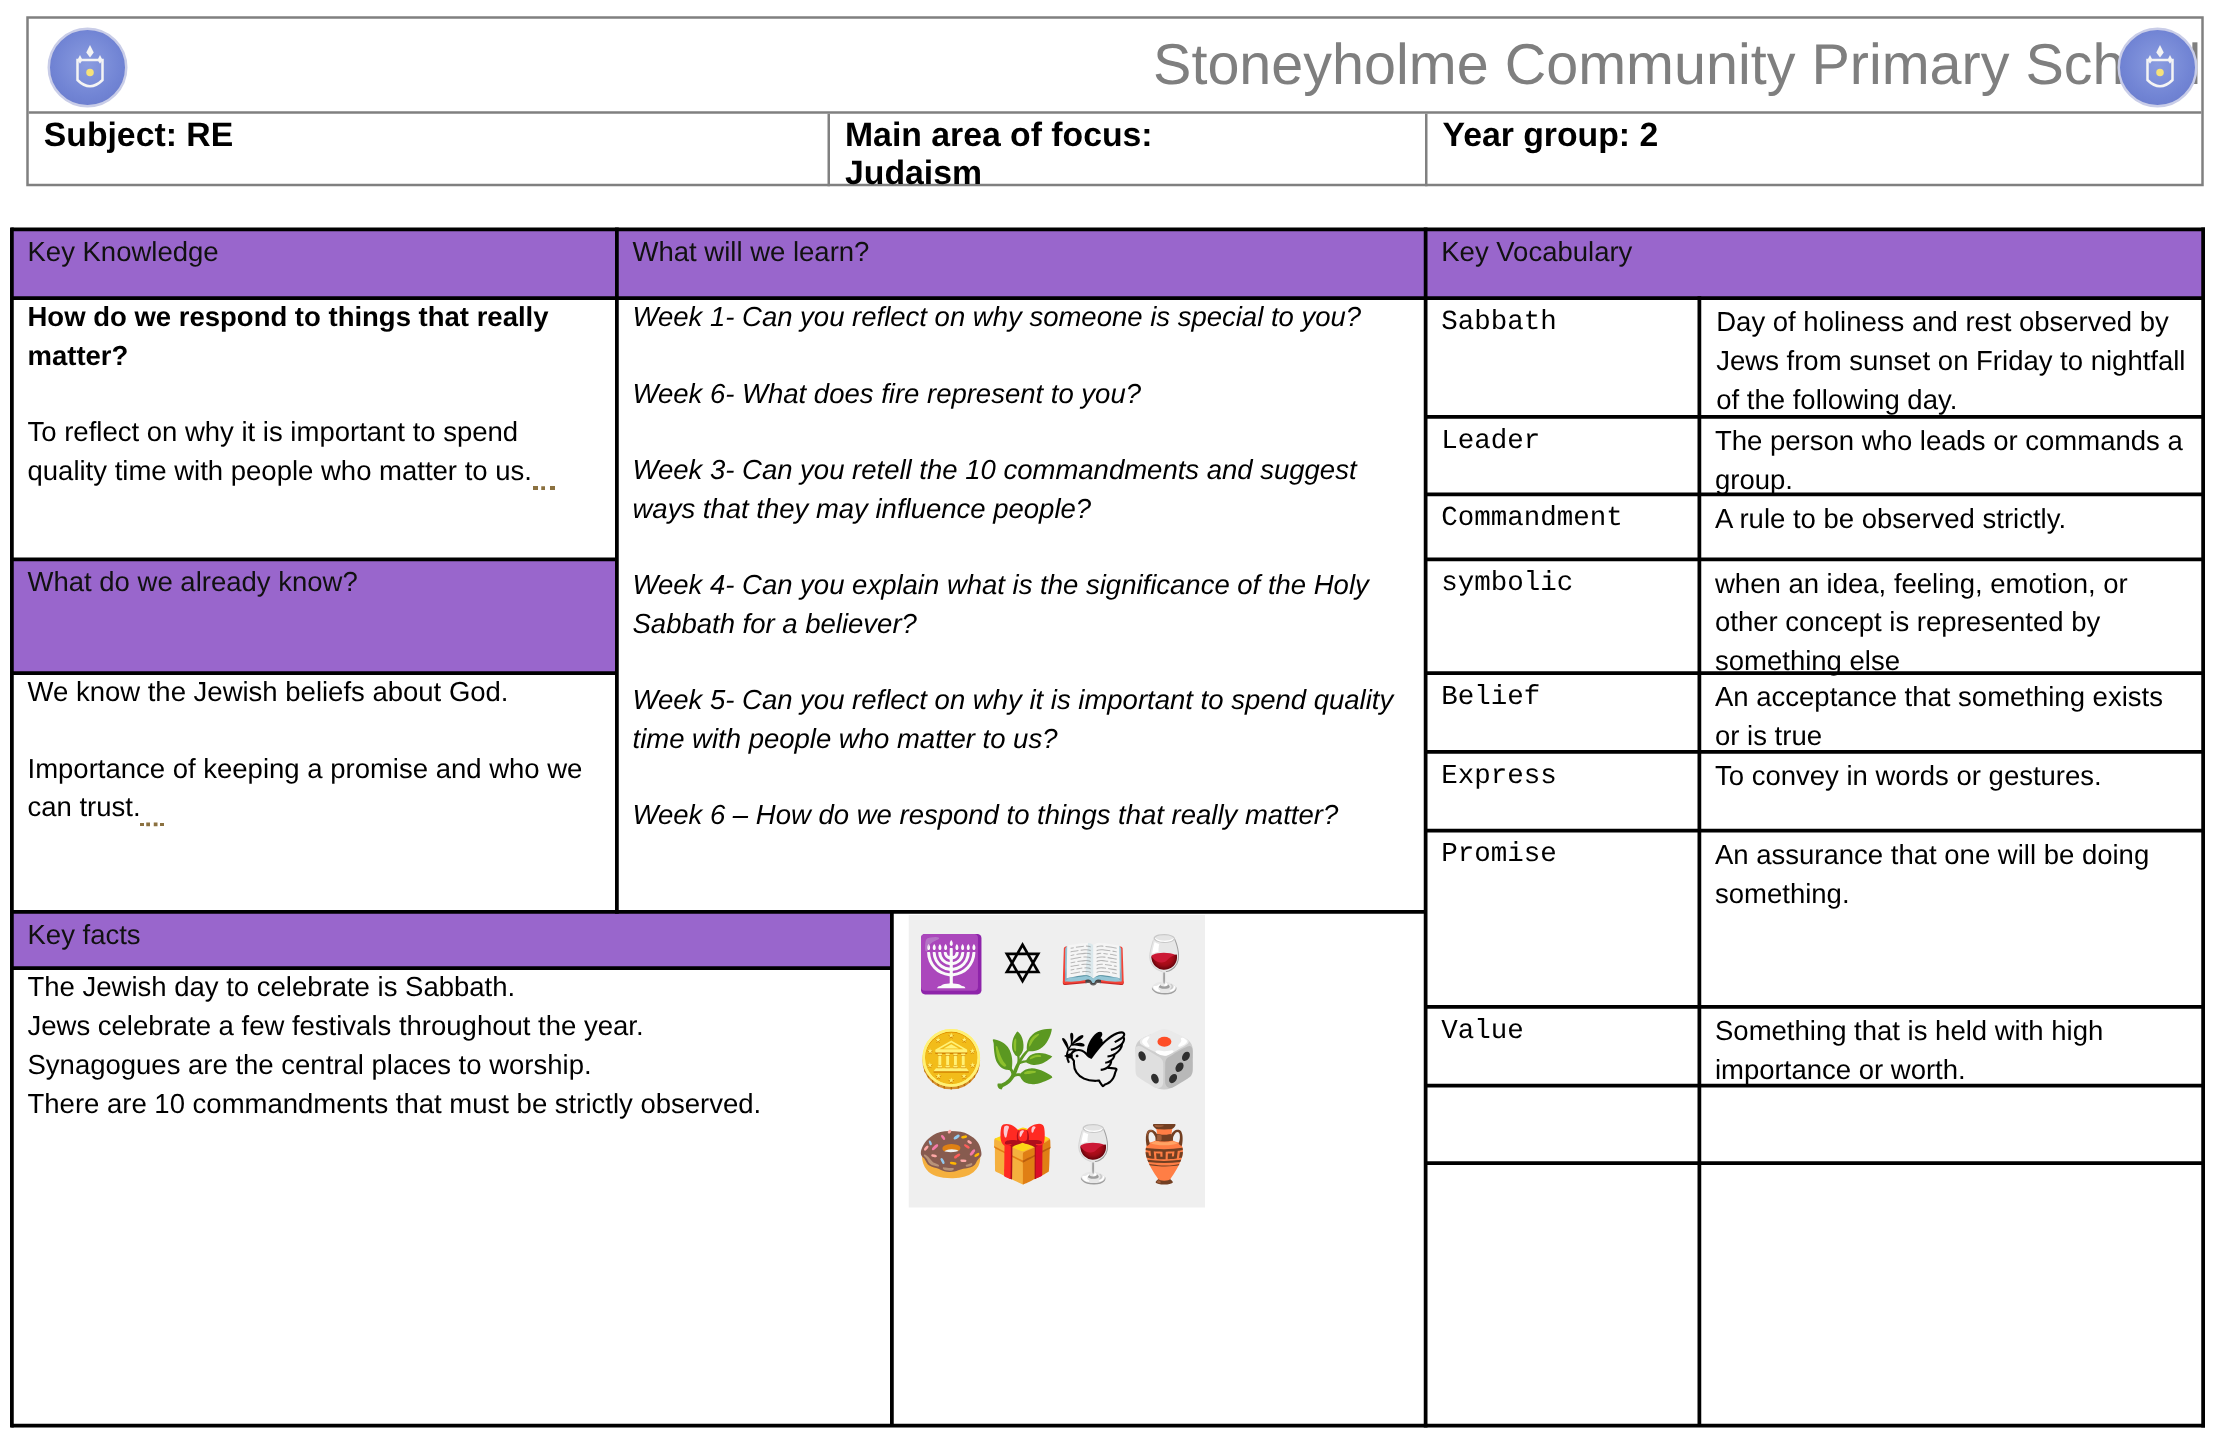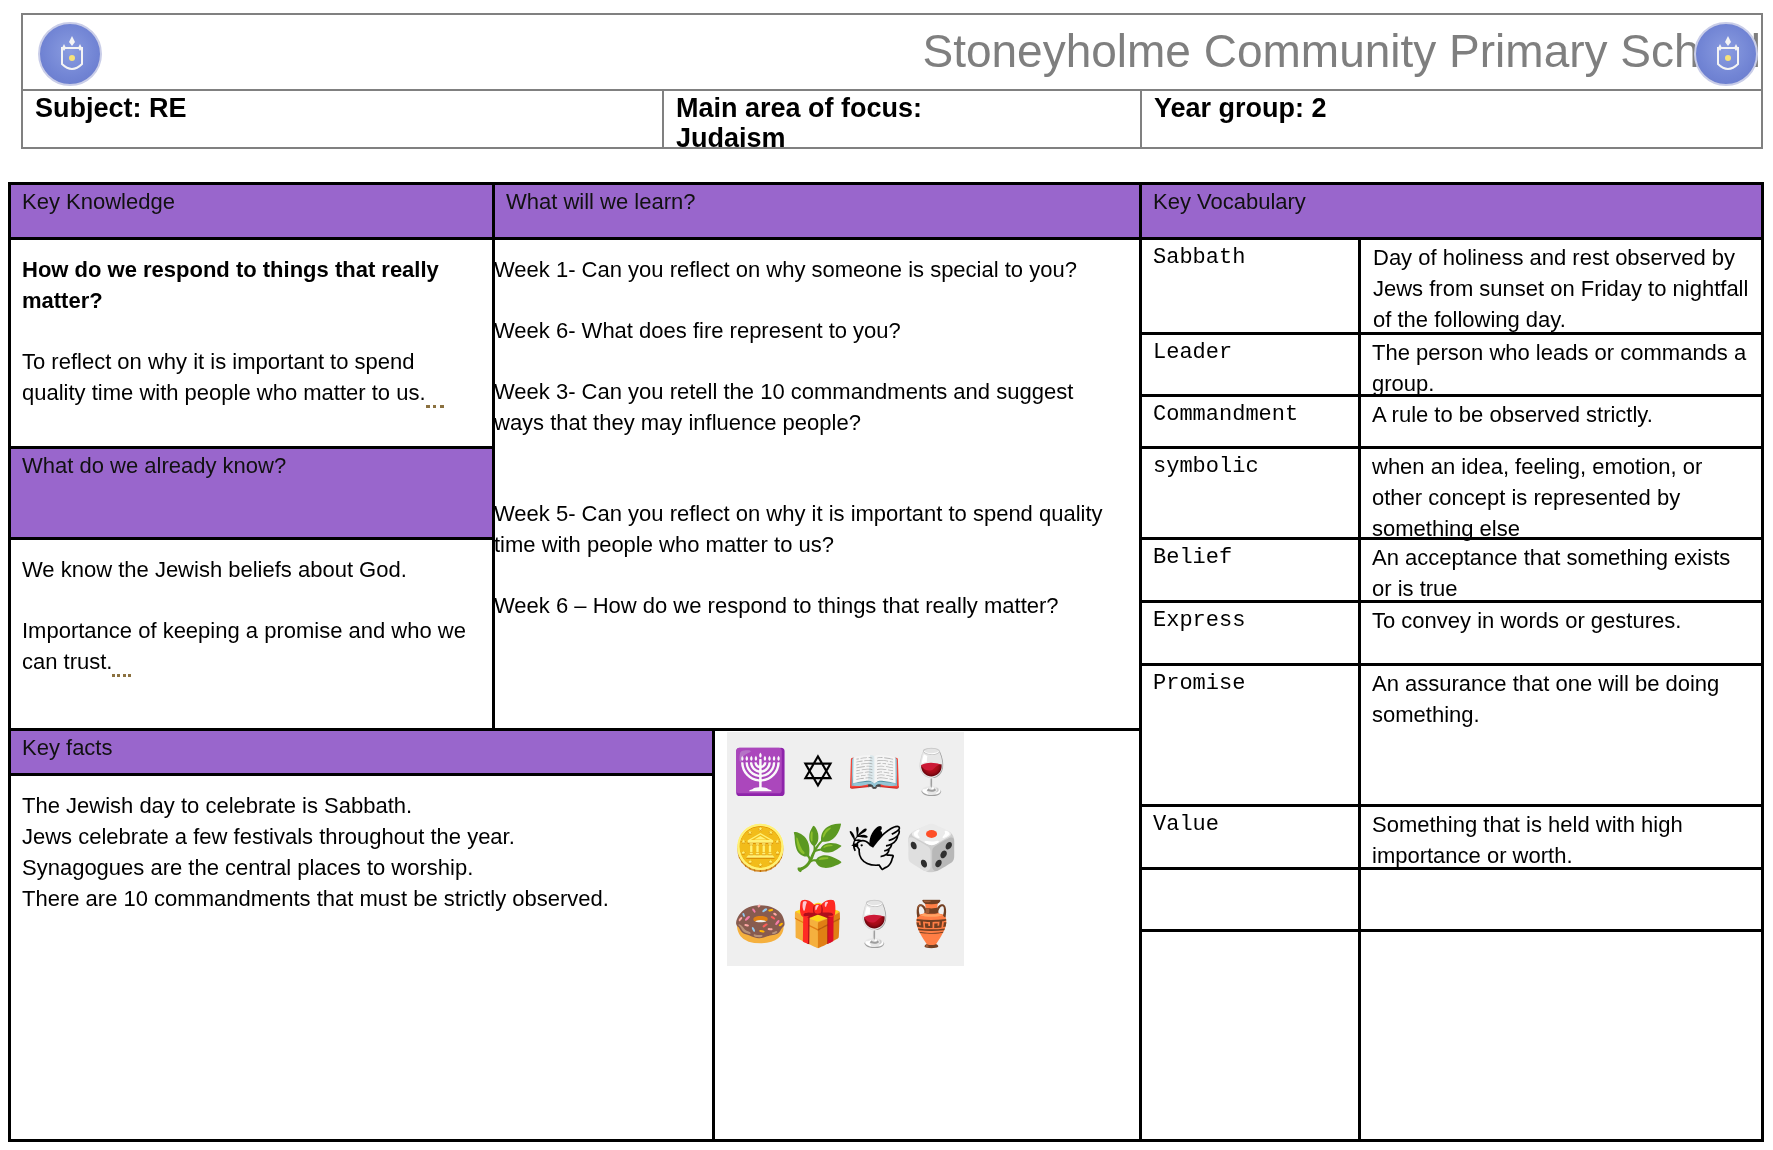--- a/index.html
+++ b/index.html
@@ -13,21 +13,21 @@
   .hdr-vline { top:76px; width:2px; height:58px; background:#808080; }
   .logo { width:64px; height:64px; border-radius:50%; background:radial-gradient(circle at 50% 45%, #8a9ce0 0%, #7184d4 60%, #6577c8 100%); border:2px solid #c9cde8; }
   .logo svg { position:absolute; left:0; top:0; }
 
   
   .line-h { height:3px; background:#000; }
   .line-v { width:3px; background:#000; }
   .purple { background:#9966cc; }
   .cell-text { font-family:"Liberation Sans", sans-serif; font-size:22px; color:#000; line-height:31px; }
   .cell-head { font-size:22px; color:#111; line-height:28px; padding:5px 13px; }
-  .pad { padding:16px 13px; }
+  .pad { padding:0 13px; }
   .gap { height:30px; }
   .bold { font-weight:bold; }
   .dots { border-bottom:3px dotted #8b7140; }
   .vocab-term { font-size:22px; line-height:31px; padding:4px 13px;font-family:Liberation Mono, monospace; }
   .vocab-def { font-size:22px; line-height:31px; padding:4px 13px; }
 
   .icon-panel { background:#efefef; }
   .ic { position:absolute; font-size:44px; line-height:1; text-align:center; width:56px; }
 </style>
 </head>
@@ -79,27 +79,28 @@
   <div class="gap"></div>
   <div><span>To reflect on why it is important to spend quality time with people who matter to us.</span><span class="dots">&nbsp;&nbsp;&nbsp;</span></div>
 </div>
 
 <div class="abs cell-text pad" style="left:9px;top:538px;width:484px;">
   <div>We know the Jewish beliefs about God.</div>
   <div class="gap"></div>
   <div><span>Importance of keeping a promise and who we can trust.</span><span class="dots">&nbsp;&nbsp;&nbsp;</span></div>
 </div>
 
-<div class="abs cell-text pad" style="left:481px;top:238px;width:647px;">
+<div class="abs cell-text pad" style="left:493px;top:238px;width:647px;font-style:italic;">
   <div>Week 1- Can you reflect on why someone is special to you?</div>
   <div style="height:30px"></div>
   <div>Week 6- What does fire represent to you?</div>
   <div style="height:30px"></div>
   <div>Week 3- Can you retell the 10 commandments and suggest ways that they may influence people?</div>
   <div style="height:30px"></div>
+  <div>Week 4- Can you explain what is the significance of the Holy Sabbath for a believer?</div>
   <div style="height:30px"></div>
   <div>Week 5- Can you reflect on why it is important to spend quality time with people who matter to us?</div>
   <div style="height:30px"></div>
   <div>Week 6 – How do we respond to things that really matter?</div>
 </div>
 
 <div class="abs cell-text pad" style="left:9px;top:774px;width:704px;">
   <div>The Jewish day to celebrate is Sabbath.</div>
   <div>Jews celebrate a few festivals throughout the year.</div>
   <div>Synagogues are the central places to worship.</div>

